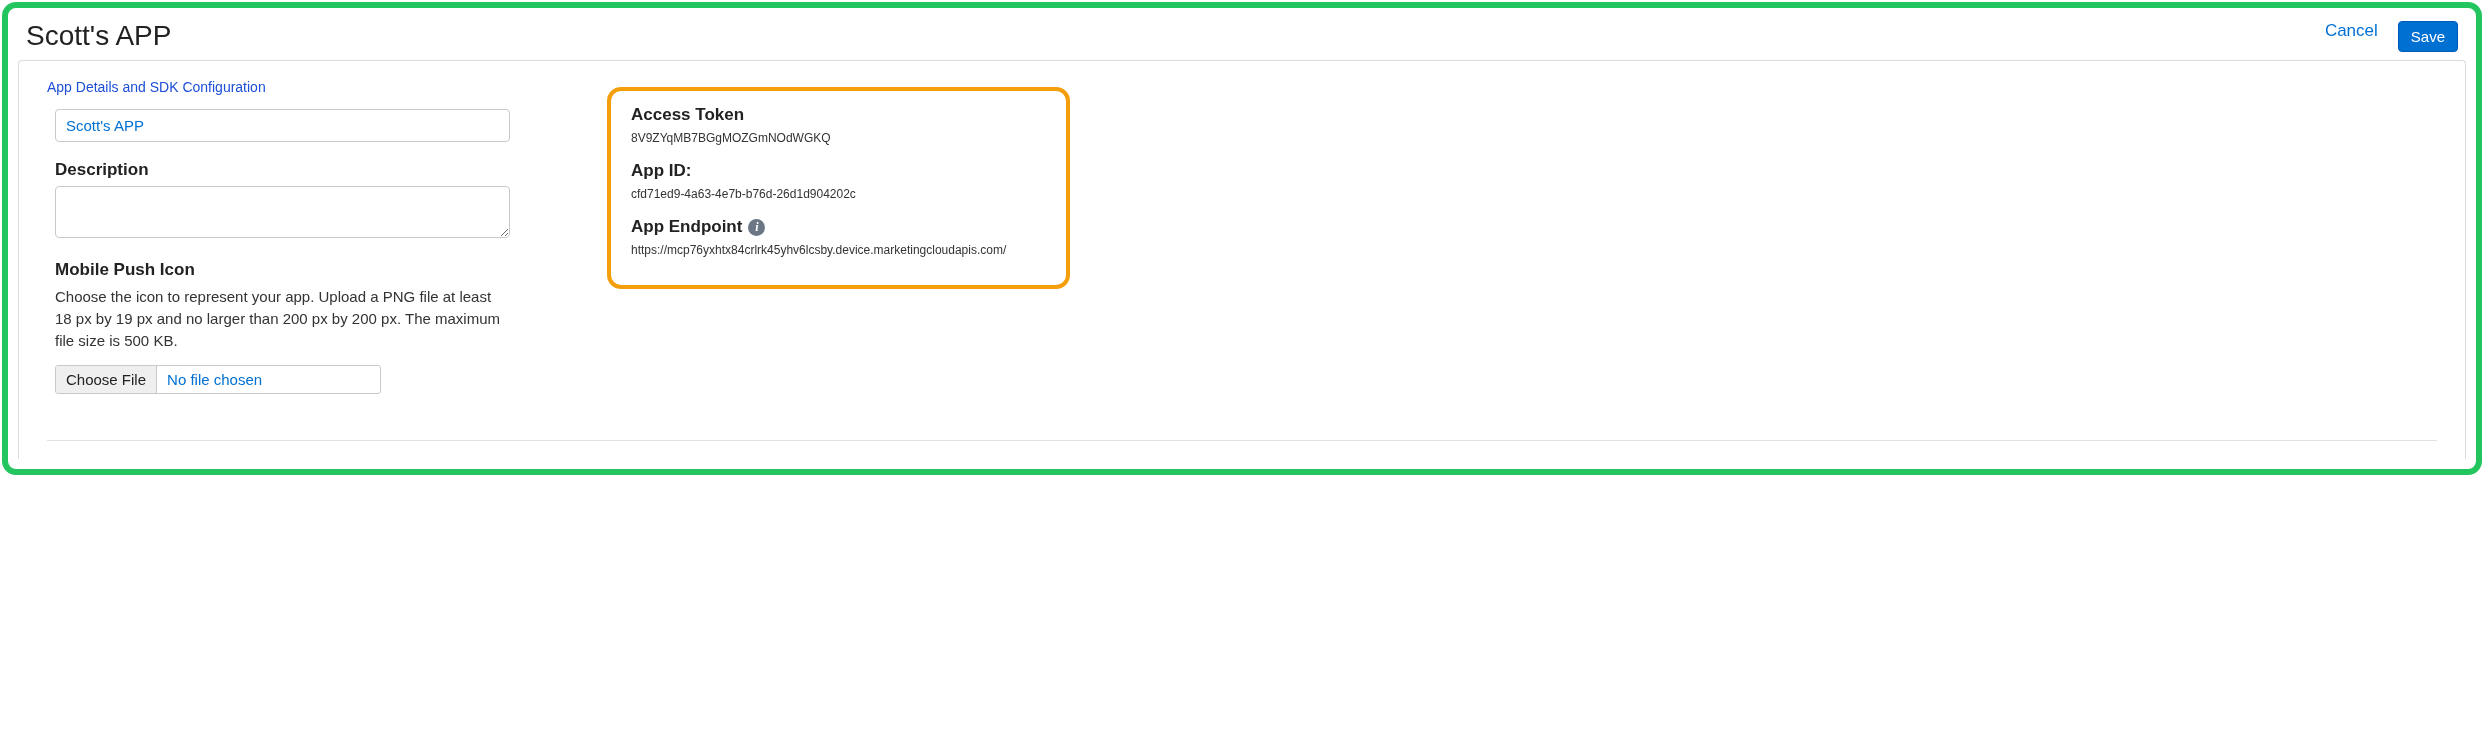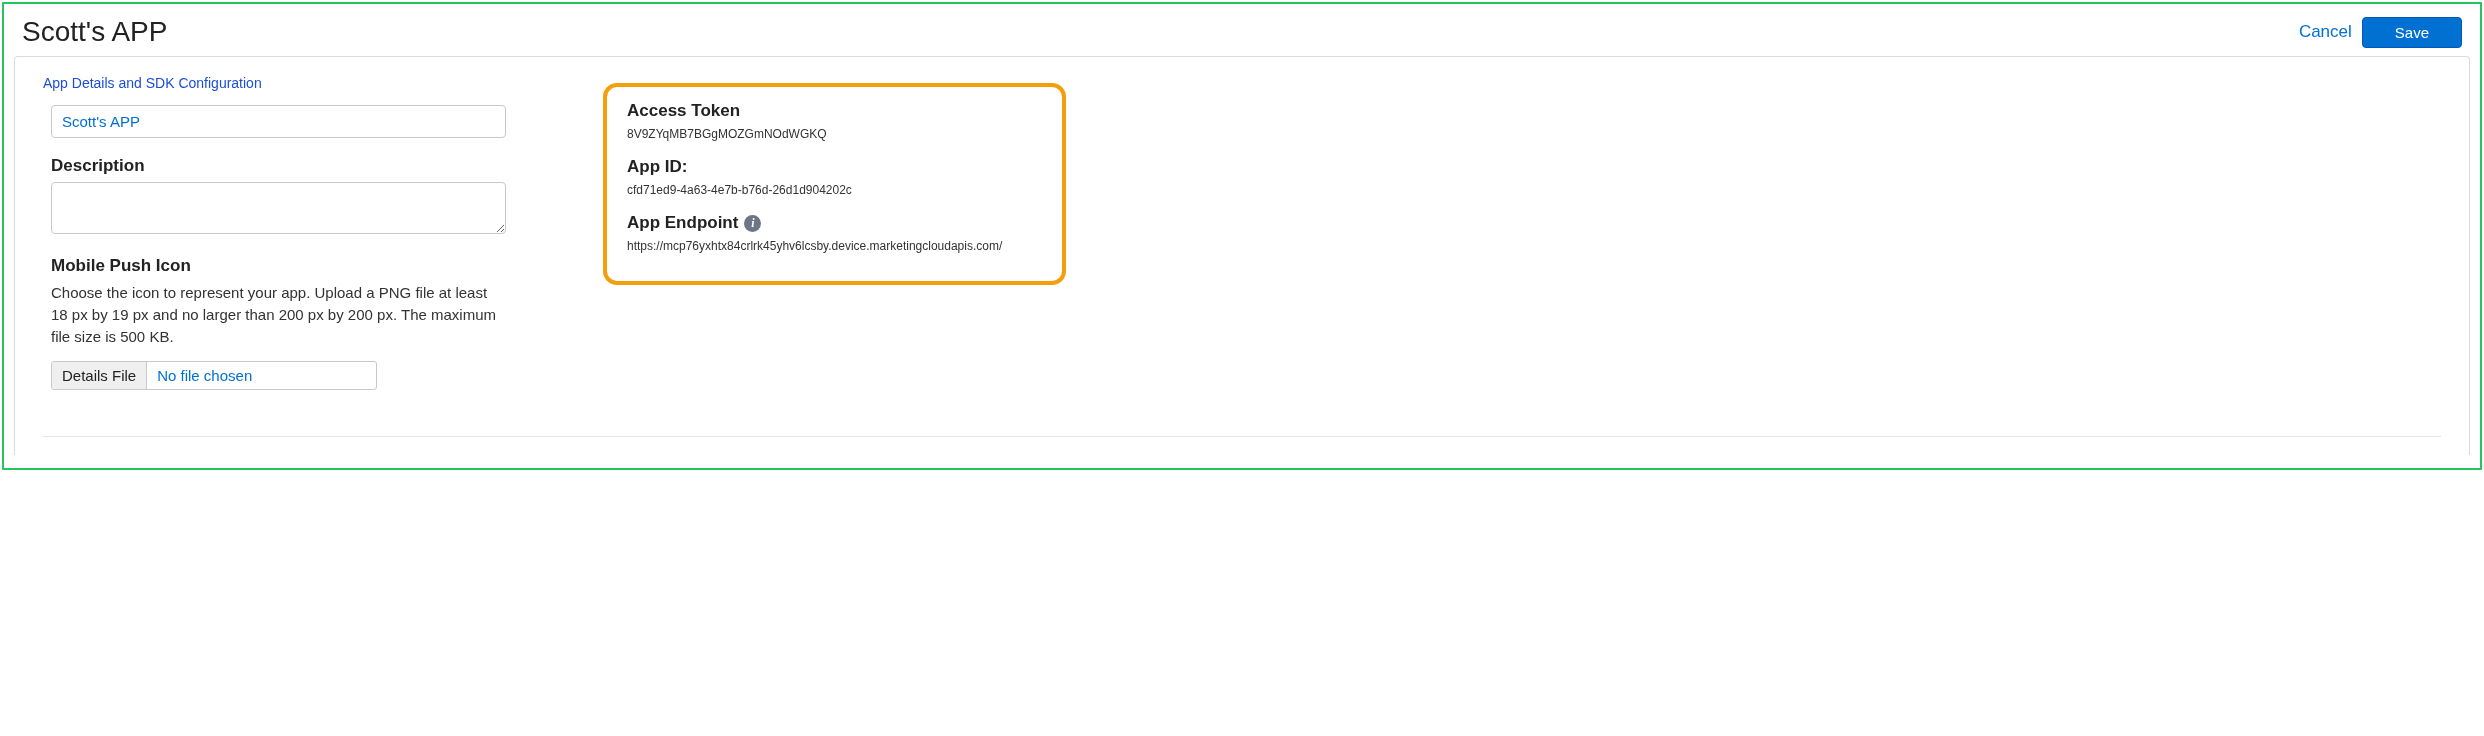--- a/index.html
+++ b/index.html
@@ -3,57 +3,57 @@
 <meta charset="utf-8">
 <style>
   * { box-sizing: border-box; margin: 0; padding: 0; }
   body {
     font-family: -apple-system, BlinkMacSystemFont, "Segoe UI", "Helvetica Neue", Arial, sans-serif;
     background: #fff;
     color: #222;
     padding: 2px;
   }
   .frame {
-    border: 2px solid #22c55e;
-    border-radius: 1px;
+    border: 6px solid #22c55e;
+    border-radius: 14px;
     width: 100%;
     min-height: 468px;
     padding: 0;
   }
   .header-row {
     display: flex;
     align-items: center;
     justify-content: space-between;
     padding: 12px 18px 8px 18px;
   }
   .page-title {
     font-size: 28px;
     font-weight: 400;
     color: #222;
   }
   .header-actions {
     display: flex;
-    align-items: center;
-    gap: 10px;
+    align-items: flex-start;
+    gap: 20px;
   }
   .link-btn {
     color: #0070d2;
     font-size: 17px;
     cursor: pointer;
     font-weight: 400;
     background: none;
     border: none;
   }
   .primary-btn {
     background: #0070d2;
     border: 1px solid #0059b5;
     color: #fff;
     font-size: 15px;
     font-weight: 400;
-    padding: 6px 32px;
+    padding: 6px 12px;
     border-radius: 4px;
     cursor: pointer;
   }
   .panel {
     margin: 0 10px 10px 10px;
     border: 1px solid #dcdcdc;
     border-radius: 4px 4px 0 0;
     padding: 18px 28px;
     border-bottom: none;
   }
@@ -203,21 +203,21 @@
 
         <div class="field-block">
           <label class="field-label">Description</label>
           <textarea class="textarea-input" style=""></textarea>
         </div>
 
         <div class="field-block">
           <label class="field-label">Mobile Push Icon</label>
           <div class="help-text">Choose the icon to represent your app. Upload a PNG file at least 18 px by 19 px and no larger than 200 px by 200 px. The maximum file size is 500 KB.</div>
           <div class="file-row">
-            <button class="file-btn">Details File</button>
+            <button class="file-btn">Choose File</button>
             <div class="file-status">No file chosen</div>
           </div>
         </div>
 
       </div>
 
       <div class="right-col">
         <div class="highlight-box">
 
           <div class="info-label">Access Token</div>

